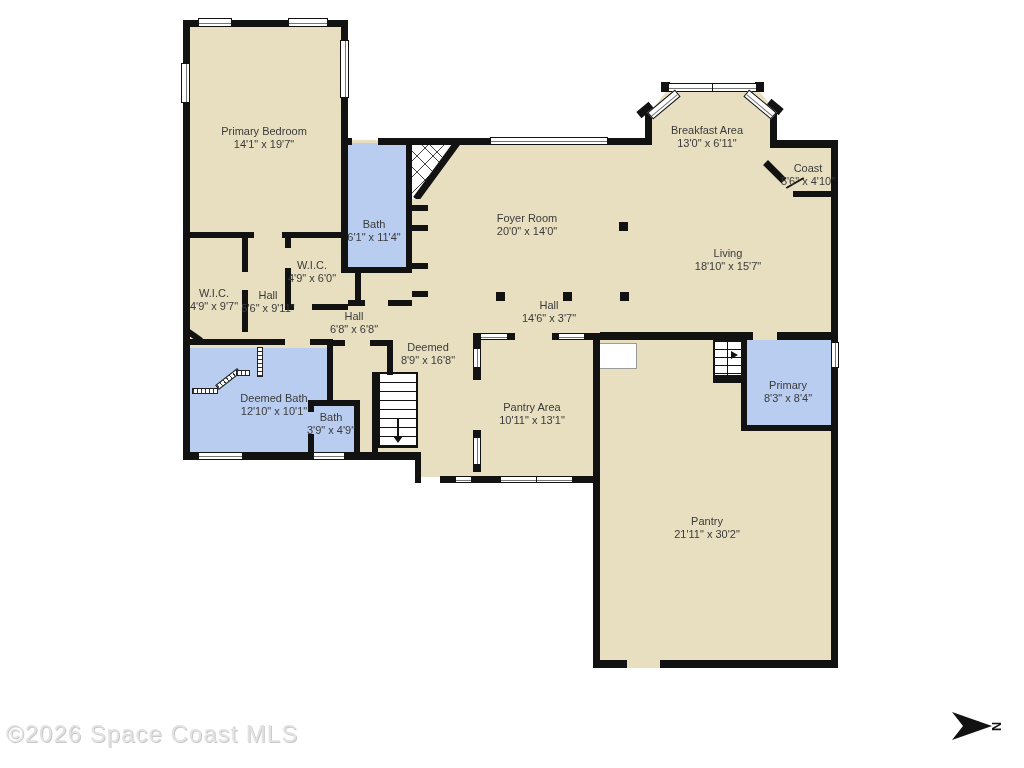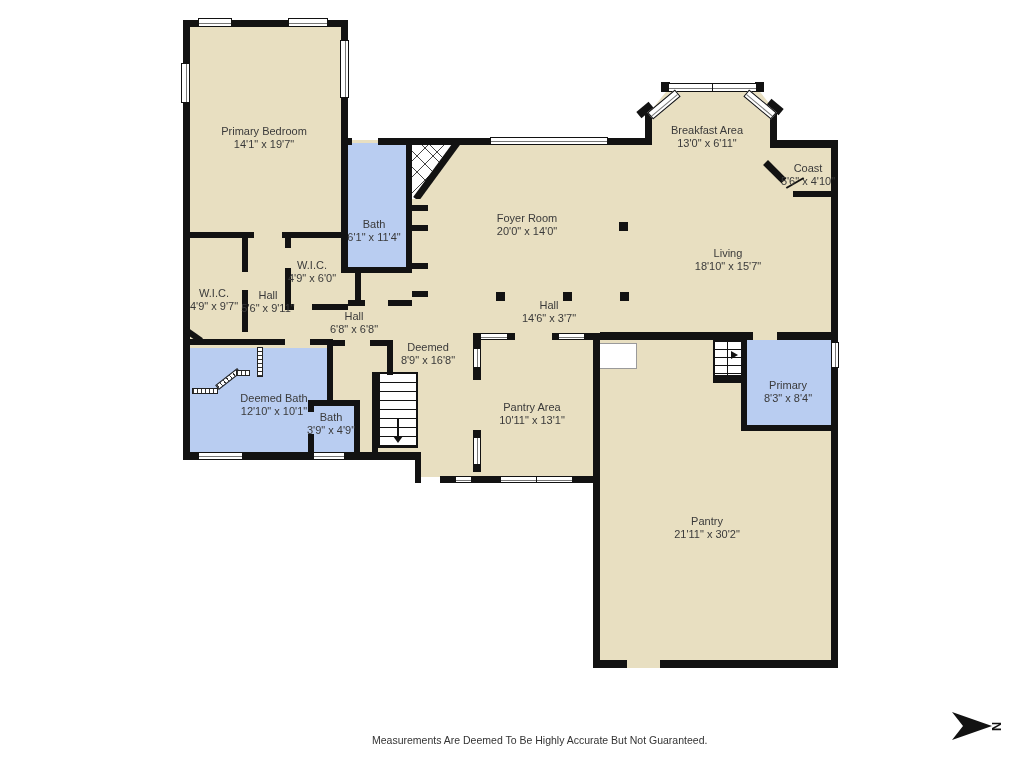--- a/index.html
+++ b/index.html
@@ -236,21 +236,21 @@
     </div>
   <div class="label" style="left:788px;top:379px">
       <div>Primary</div>
       <div>8'3" x 8'4"</div>
     </div>
   <div class="label" style="left:707px;top:515px">
       <div>Pantry</div>
       <div>21'11" x 30'2"</div>
     </div>
 
-  <div class="disclaimer">Measurements Are Deemed To Be Highly Accurate But Not Guaranteed.</div>
+  <div class="copyright">©2026 Space Coast MLS</div>
   <div class="north">
     <svg width="66" height="38">
       <polygon points="4,2 44,16 4,30 15,16" fill="#121212"></polygon>
     </svg>
     <span class="north-n">N</span>
   </div>
 
 </div>
 
 </body></html>

